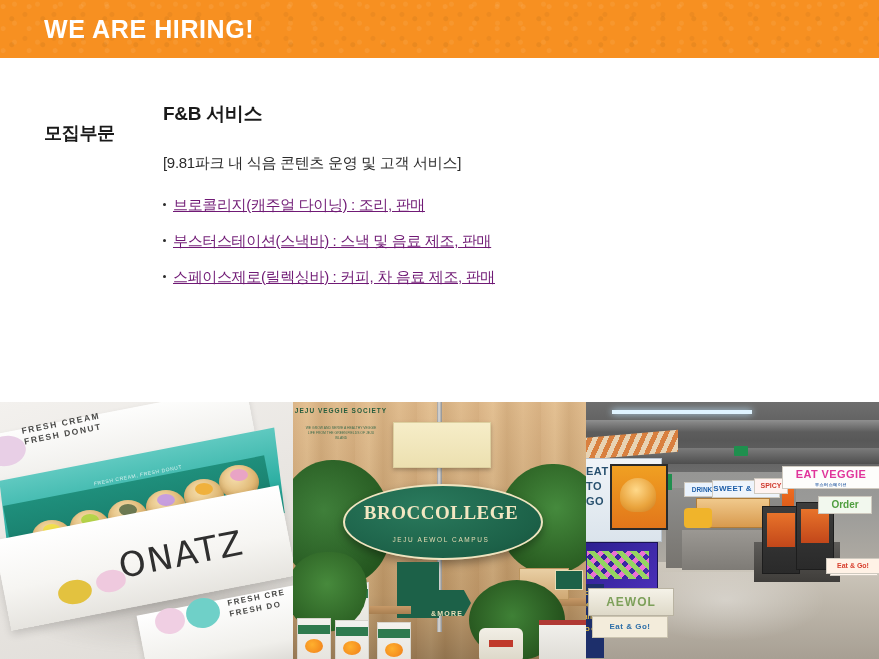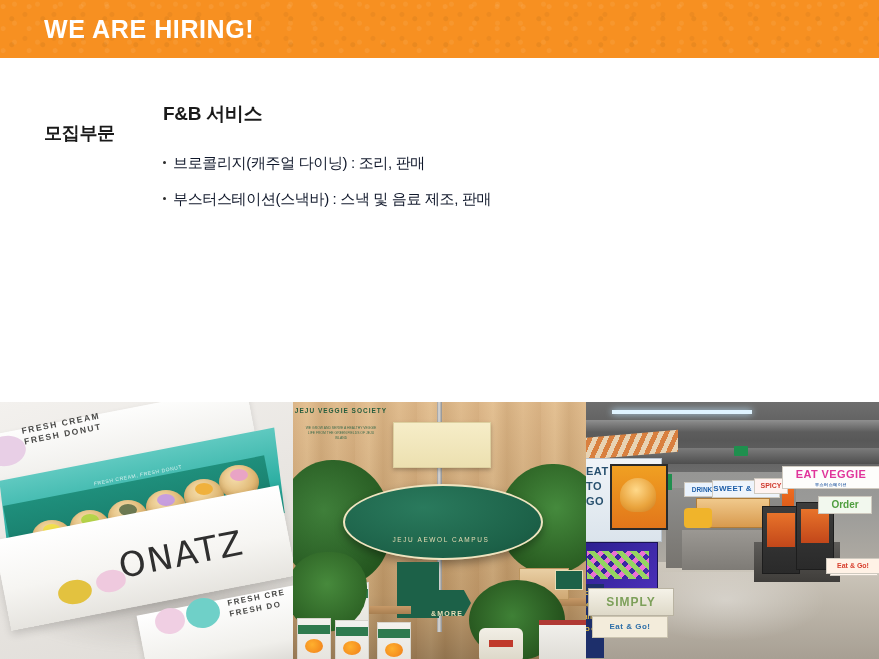--- a/index.html
+++ b/index.html
@@ -91,24 +91,25 @@
   }
   .duty-list {
     list-style: none;
     margin: 0;
     padding: 0;
   }
   .duty-item {
     position: relative;
     padding-left: 10px;
     font-size: 15px;
-    color: #0f172a;
+    color: #701a75;
     letter-spacing: -0.35px;
     line-height: 21px;
     margin-bottom: 15px;
+    text-decoration: underline;
   }
   .duty-item .bullet {
     position: absolute;
     left: 0;
     top: 9px;
     width: 3px;
     height: 3px;
     border-radius: 50%;
     background: #2b2b2b;
   }
@@ -516,29 +517,34 @@
 </div>
 
 <div class="content">
 
   <div class="field-label">모집부문</div>
 
   <div class="field-body">
 
     <div class="role-heading">F&amp;B 서비스</div>
 
+    <div class="role-subtitle">[9.81파크 내 식음 콘텐츠 운영 및 고객 서비스]</div>
 
     <ul class="duty-list">
       <li class="duty-item">
         <span class="bullet"></span>
         <span>브로콜리지(캐주얼 다이닝) : 조리, 판매</span>
       </li>
       <li class="duty-item">
         <span class="bullet"></span>
         <span>부스터스테이션(스낵바) : 스낵 및 음료 제조, 판매</span>
+      </li>
+      <li class="duty-item">
+        <span class="bullet"></span>
+        <span>스페이스제로(릴렉싱바) : 커피, 차 음료 제조, 판매</span>
       </li>
     </ul>
 
   </div>
 </div>
 
 <div class="photo-strip">
 
   <div class="photo photo-donut">
     <div class="ph1-shadow"></div>
@@ -592,20 +598,21 @@
     <div class="ph2-plaque"></div>
     <div class="ph2-plaque-top">JEJU VEGGIE SOCIETY</div>
     <div class="ph2-plaque-sub">WE GROW AND SERVE A HEALTHY
 VEGGIE LIFE FROM THE GREEN
 FIELDS OF JEJU ISLAND</div>
 
     <div class="ph2-tree-l"></div>
     <div class="ph2-tree-r"></div>
 
     <div class="ph2-oval"></div>
+    <div class="ph2-ovaltext">BROCCOLLEGE</div>
     <div class="ph2-ovalsub">JEJU AEWOL CAMPUS</div>
 
     <div class="ph2-arrow"></div>
     <div class="ph2-more">&amp;MORE</div>
 
     <div class="ph2-shelf"></div>
     <div class="ph2-shelf2"></div>
     <div class="ph2-crate"></div>
     <div class="ph2-signsm"></div>
 
@@ -652,21 +659,21 @@
     <div class="ph3-exit2"></div>
 
     <div class="ph3-chevron"></div>
     <div class="ph3-leftpanel"></div>
     <div class="ph3-lptext">EAT
 TO
 GO</div>
     <div class="ph3-burger"></div>
     <div class="ph3-bluepanel"></div>
     <div class="ph3-togo">TO GO! QUICK BITES TO GO!</div>
-    <div class="ph3-simply">SIMPLY</div>
+    <div class="ph3-simply">AEWOL</div>
     <div class="ph3-eatgo">Eat &amp; Go!</div>
 
     <div class="ph3-orangecol"></div>
     <div class="ph3-kioskbase"></div>
     <div class="ph3-kiosk k1">
         <span class="screen"></span>
       </div>
     <div class="ph3-kiosk k2">
         <span class="screen"></span>
       </div>

